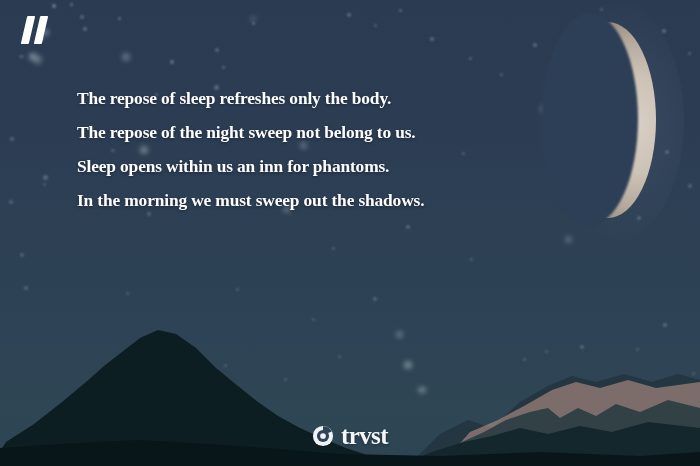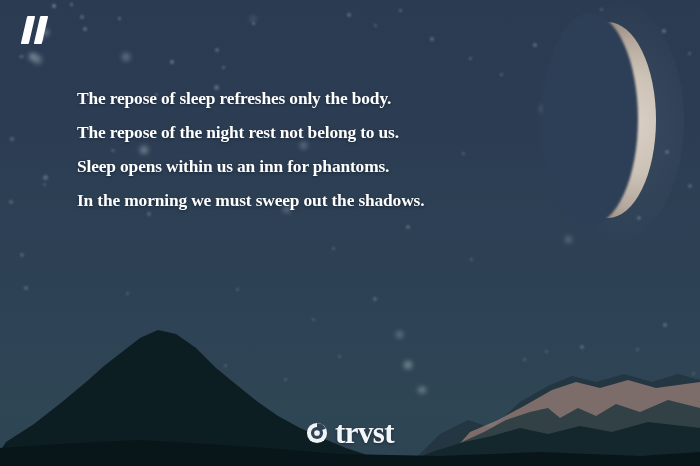--- a/index.html
+++ b/index.html
@@ -150,21 +150,21 @@
     align-items: center;
     justify-content: center;
     gap: 7px;
   }
   .logo-icon {
     width: 22px;
     height: 22px;
     display: block;
   }
   .logo-text {
-    font-size: 31px;
+    font-size: 25px;
     font-weight: bold;
     color: #f4f6f8;
     letter-spacing: -0.6px;
     line-height: 1;
     text-shadow: 0 1px 3px rgba(12,20,32,0.5);
   }
 </style>
 </head>
 <body>
 
@@ -262,21 +262,21 @@
     <path d="M0,150 L0,132 L60,128 L140,124 L240,130 L340,138 L440,140 L540,136 L640,140 L700,136 L700,150 Z" fill="#081619"></path>
   </svg>
 
   <div class="quote-mark">
     <span class="qbar one"></span>
     <span class="qbar two"></span>
   </div>
 
   <div class="quote-block">
     <div class="qline">The repose of sleep refreshes only the body.</div>
-    <div class="qline">The repose of the night rest not belong to us.</div>
+    <div class="qline">The repose of the night sweep not belong to us.</div>
     <div class="qline">Sleep opens within us an inn for phantoms.</div>
     <div class="qline">In the morning we must sweep out the shadows.</div>
   </div>
 
 
   <div class="logo">
     <svg class="logo-icon" viewBox="0 0 24 24">
       <circle cx="12" cy="12" r="11" fill="#f0f3f6"></circle>
       <circle cx="12" cy="12" r="6.6" fill="#2e4355"></circle>
       <circle cx="12" cy="12" r="3.1" fill="#f0f3f6"></circle>

